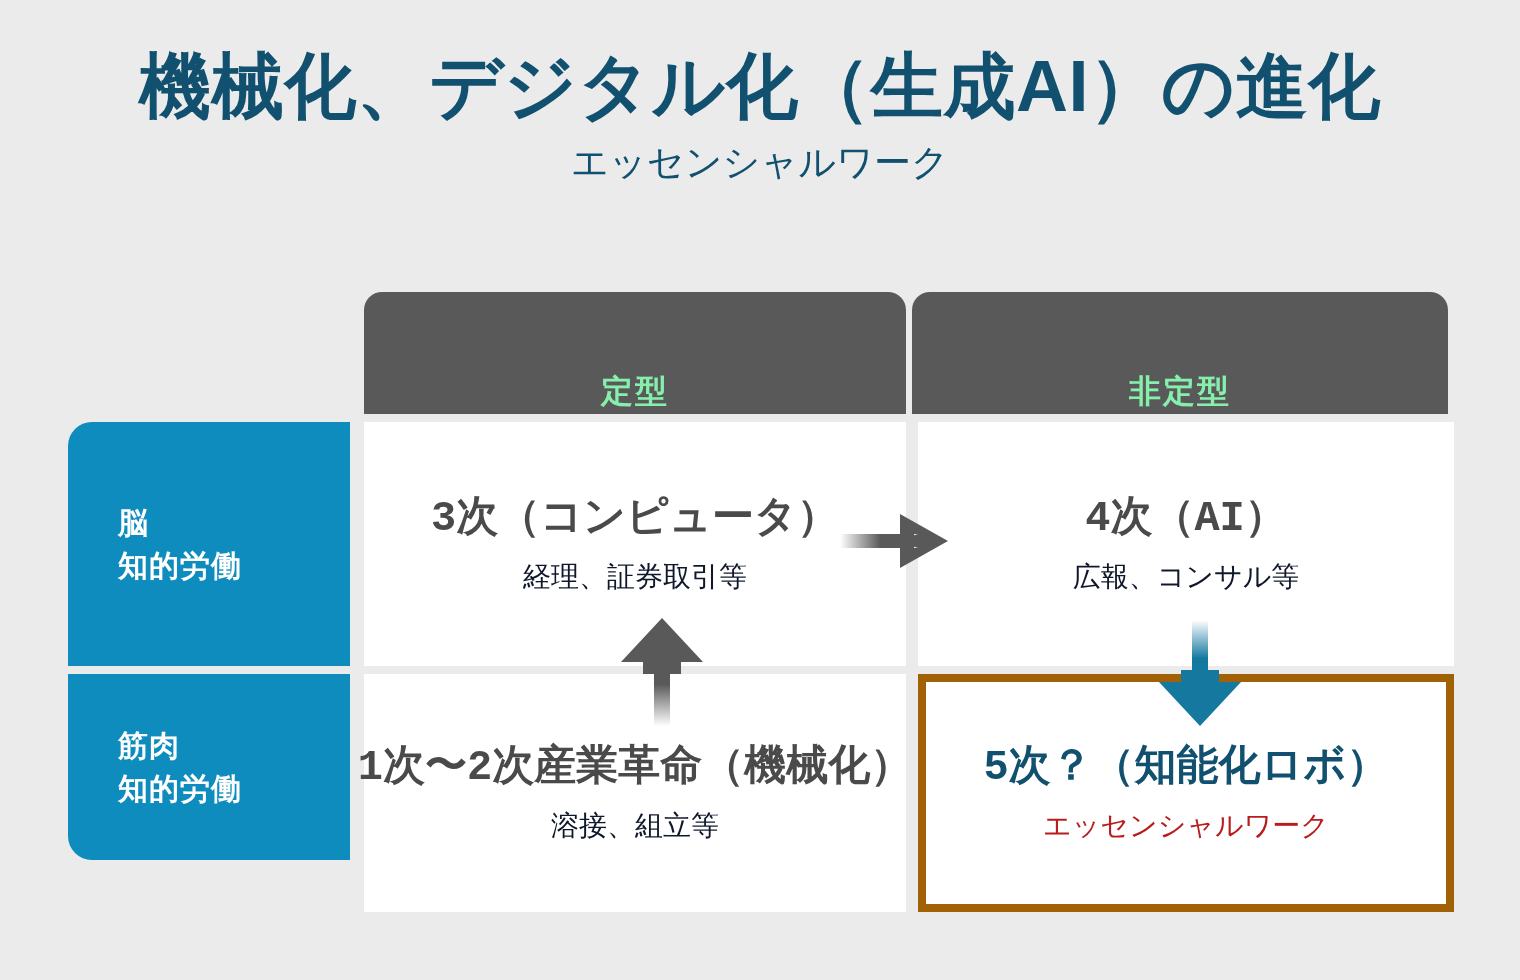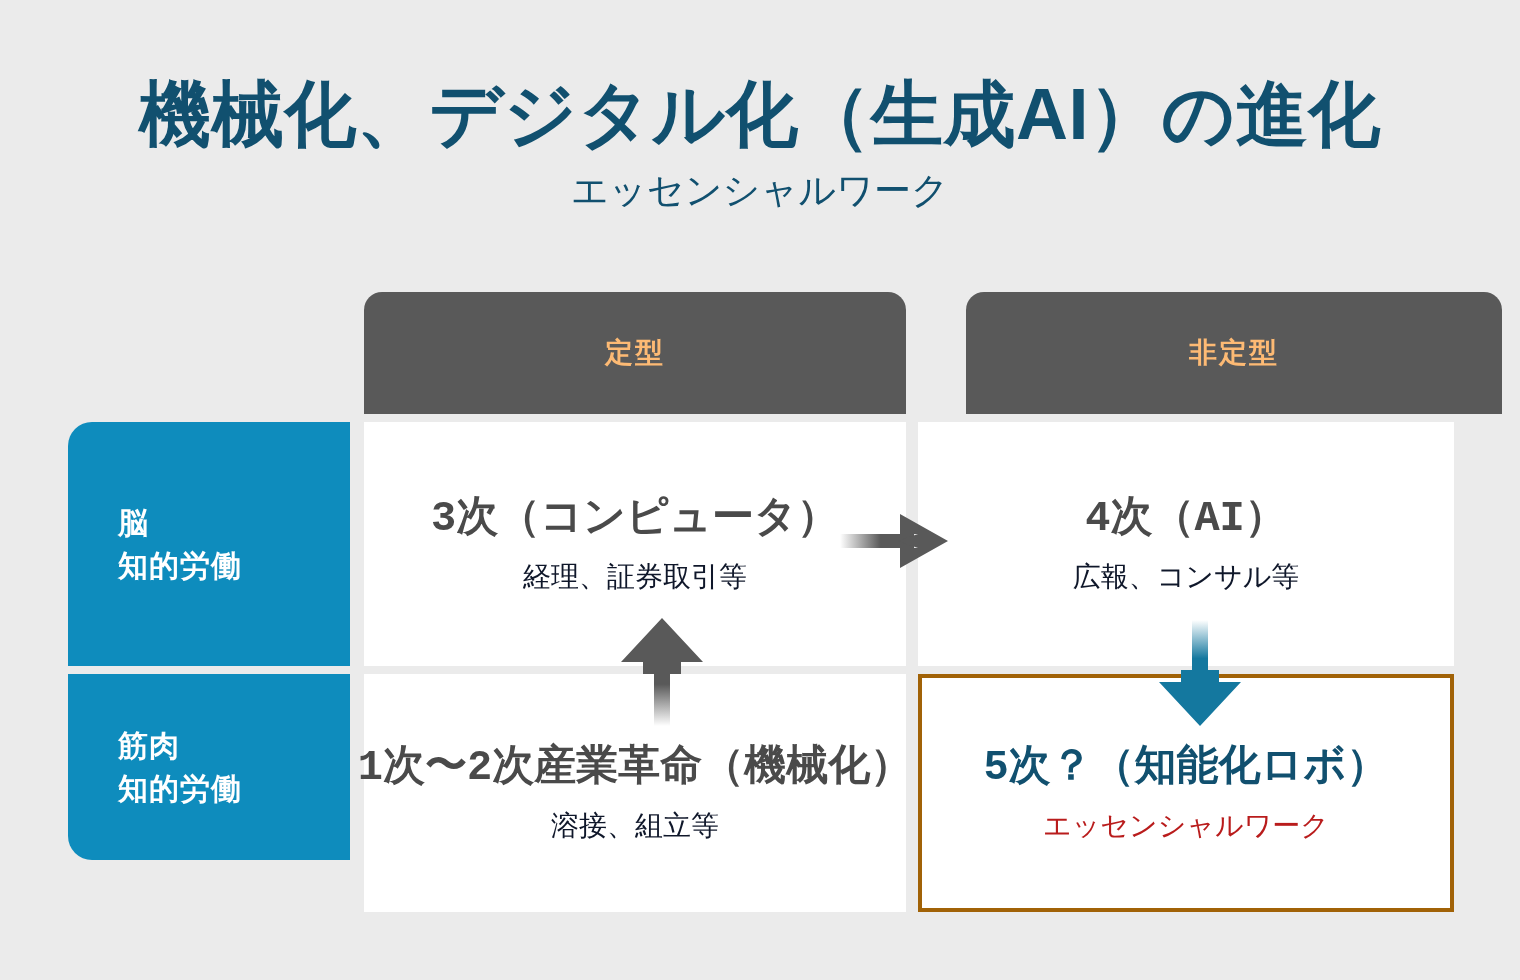--- a/index.html
+++ b/index.html
@@ -19,21 +19,21 @@
   
   .slide-header {
     position: absolute;
     top: 0;
     left: 0;
     width: 1520px;
     text-align: center;
   }
   .slide-title {
     margin: 0;
-    padding-top: 74px;
+    padding-top: 46px;
     font-size: 72px;
     font-weight: 700;
     line-height: 1.12;
     letter-spacing: 0.5px;
     color: #11506f;
     white-space: nowrap;
   }
   .slide-subtitle {
     margin: 0;
     padding-top: 14px;
@@ -53,30 +53,30 @@
     height: 620px;
   }
 
   
   .col-head {
     position: absolute;
     top: 0;
     height: 122px;
     background: #595959;
     border-radius: 18px 18px 0 0;
-    color: #fdba74;
+    color: #86efac;
     display: flex;
-    align-items: center;
-    justify-content: center;
-    font-size: 28px;
+    align-items: flex-end;
+    justify-content: center;
+    font-size: 32px;
     font-weight: 700;
     letter-spacing: 2px;
   }
   .col-head.c1 { left: 296px; width: 542px; }
-  .col-head.c2 { left: 898px; width: 536px; }
+  .col-head.c2 { left: 844px; width: 536px; }
 
   
   .row-label {
     position: absolute;
     left: 0;
     width: 282px;
     background: #0e8cbd;
     color: #ffffff;
     display: flex;
     flex-direction: column;
@@ -126,21 +126,21 @@
     margin-top: 16px;
     font-size: 28px;
     font-weight: 400;
     color: #0f172a;
     line-height: 1.2;
     white-space: nowrap;
   }
 
   
   .cell.highlight {
-    border: 4px solid #a16207;
+    border: 8px solid #a16207;
     justify-content: center;
   }
   .cell.highlight .cell-title { color: #11506f; }
   .cell.highlight .cell-sub { color: #b91c1c; }
 
   
   .arrow {
     position: absolute;
     pointer-events: none;
   }

